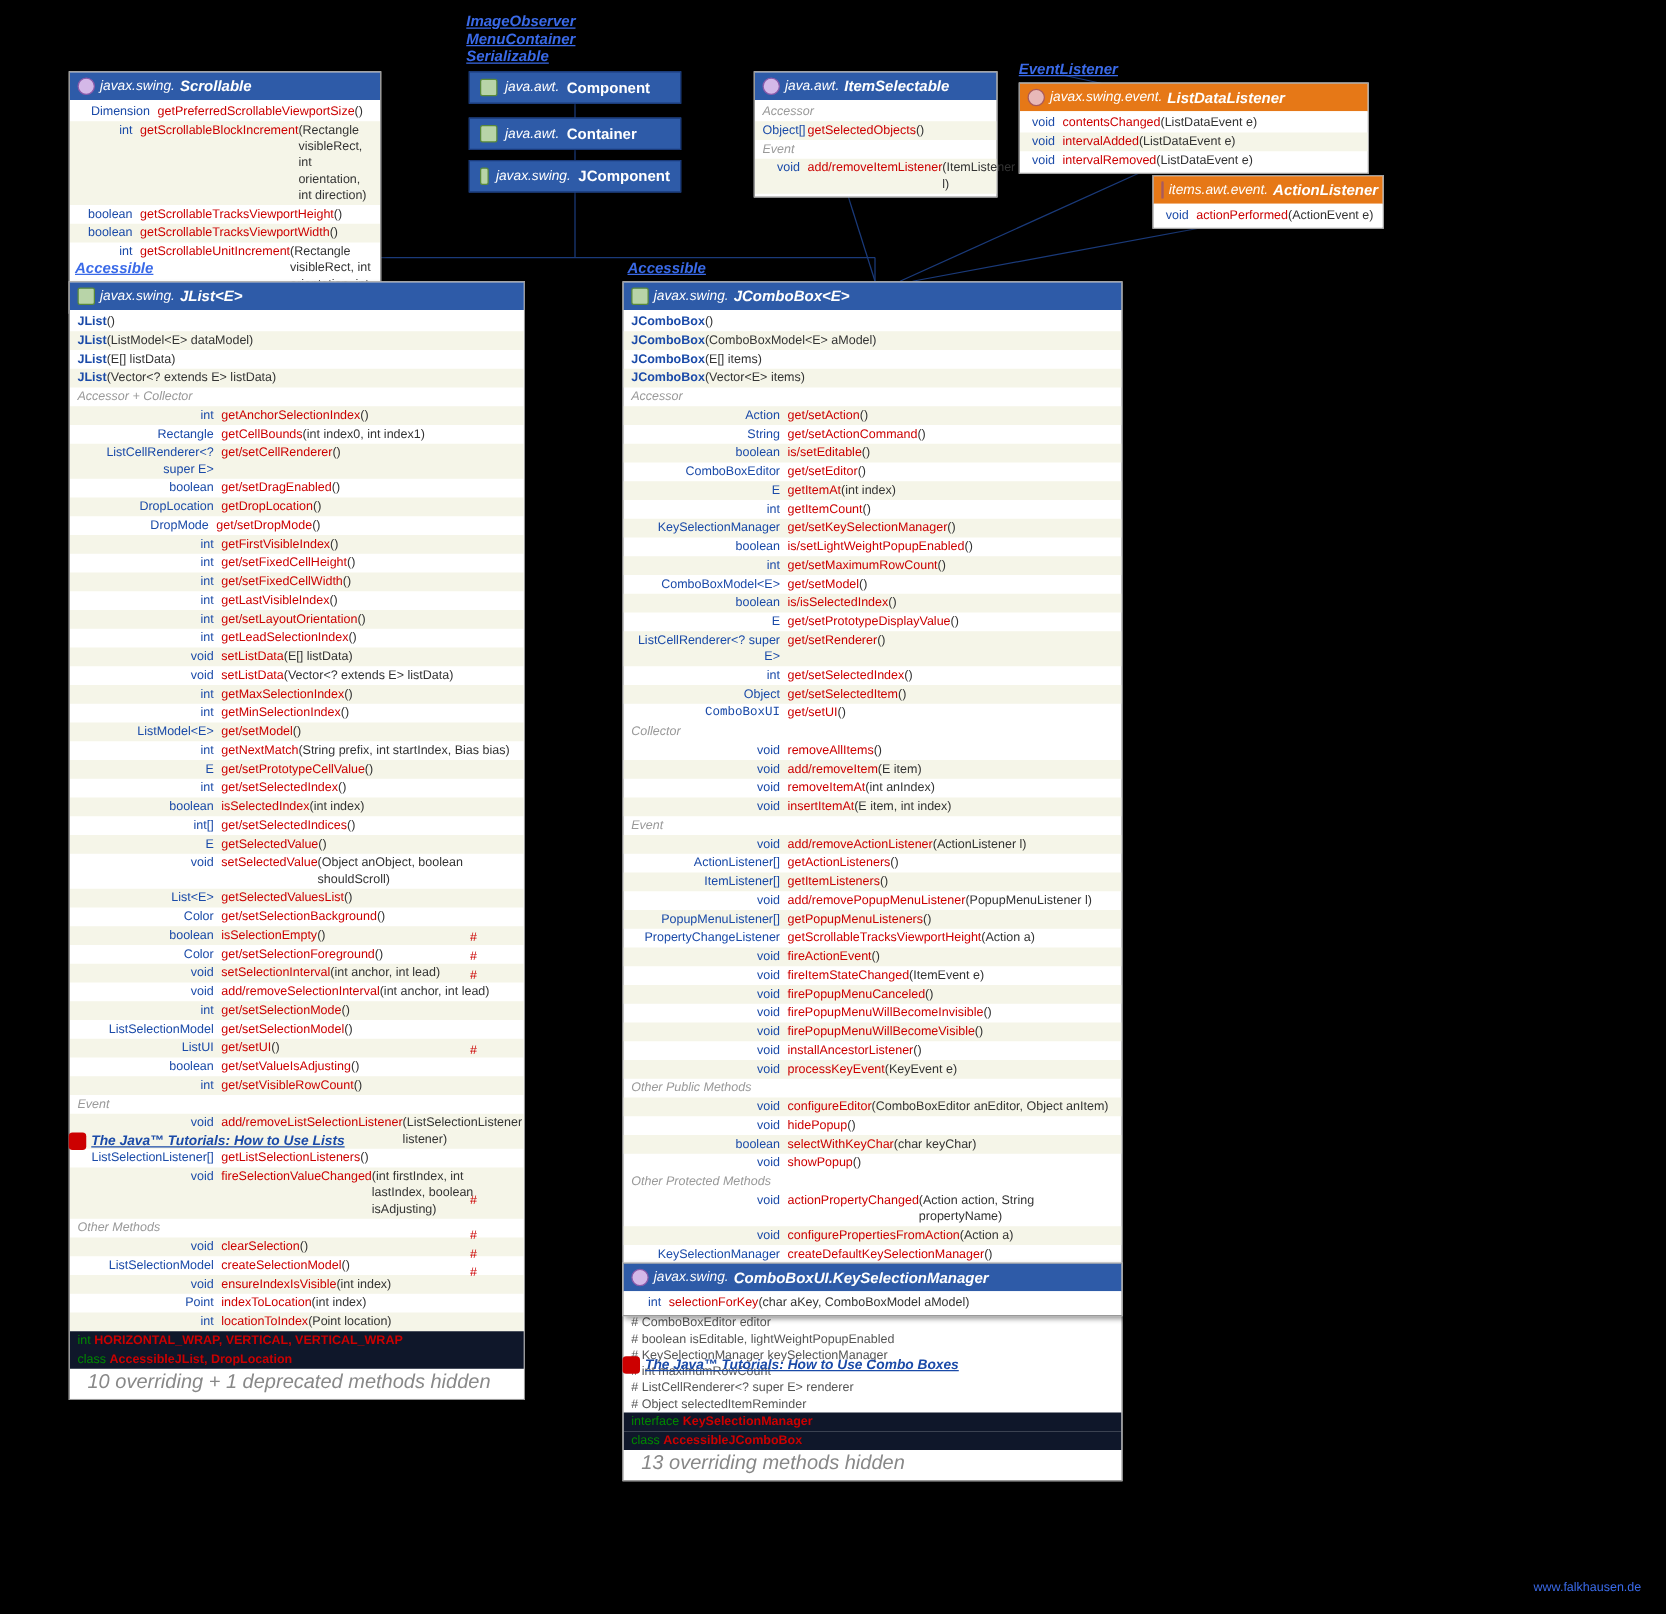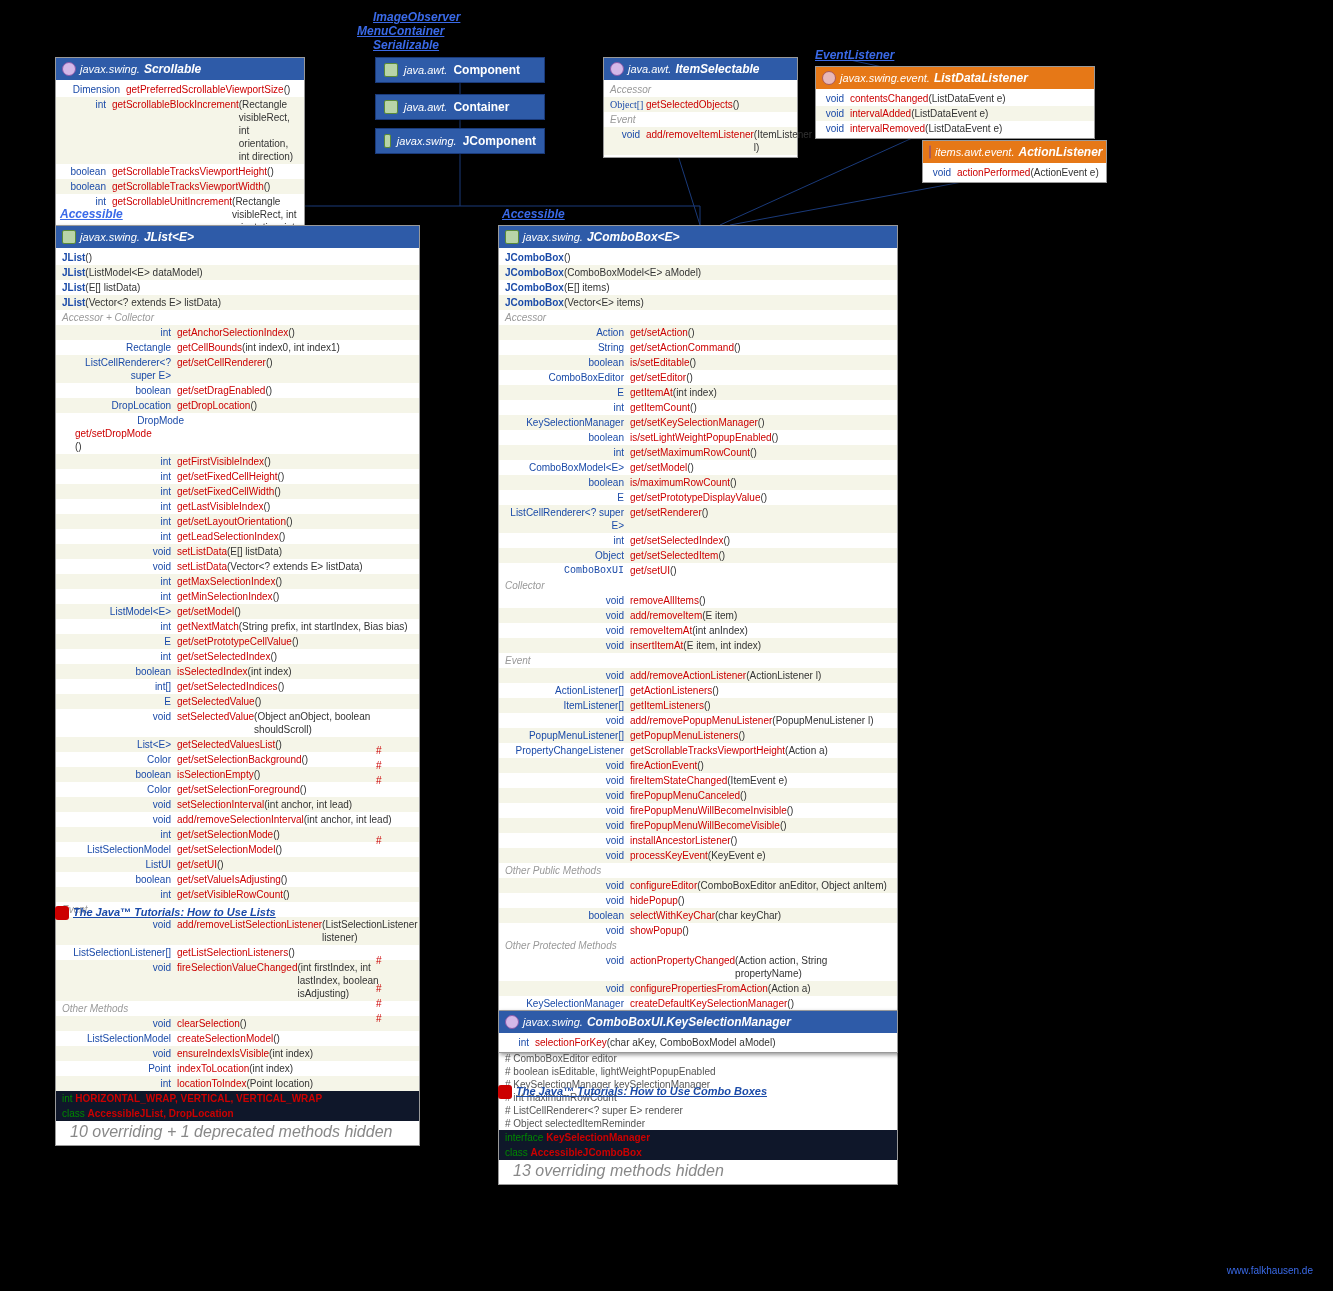--- a/index.html
+++ b/index.html
@@ -49,21 +49,21 @@
     <line x1="200" y1="160" x2="230" y2="225"></line>
     <line x1="670" y1="130" x2="700" y2="225"></line>
     <line x1="850" y1="60" x2="920" y2="75"></line>
     <line x1="930" y1="130" x2="720" y2="225"></line>
     <line x1="1000" y1="175" x2="730" y2="225"></line>
     <line x1="700" y1="980" x2="700" y2="1010"></line>
   </g>
 </svg>
 
 <div class="top-label" style="left:373px;top:10px">ImageObserver</div>
-<div class="top-label" style="left:357px;top:24px">MenuContainer</div>
+<div class="top-label" style="left:373px;top:24px">MenuContainer</div>
 <div class="top-label" style="left:373px;top:38px">Serializable</div>
 <div class="top-label" style="left:815px;top:48px">EventListener</div>
 
 <div class="hier-box" style="left:375px;top:57px;width:170px">
     <span class="icon-c"></span>
     <span class="pkg">java.awt.</span>
     <span class="cls">Component</span>
   </div>
 <div class="hier-box" style="left:375px;top:94px;width:170px">
     <span class="icon-c"></span>
@@ -113,21 +113,21 @@
 
 <div class="box" style="left:603px;top:57px;width:195px">
   <div class="box-title">
       <span class="icon-i"></span>
       <span class="pkg">java.awt.</span>
       <span class="cls">ItemSelectable</span>
     </div>
   <div class="box-body" id="itemsel-rows">
       <div class="sect">Accessor</div>
       <div class="row">
-        <span class="ret" style="width: 36px; font-family: Liberation Serif, serif;">Object[]</span>
+        <span class="ret" style="width: 36px;">Object[]</span>
         <span class="method">getSelectedObjects</span>
         <span class="params"> ()</span>
       </div>
       <div class="sect">Event</div>
       <div class="row">
         <span class="ret" style="width: 36px;">void</span>
         <span class="method">add/removeItemListener</span>
         <span class="params"> (ItemListener l)</span>
       </div>
     </div>
@@ -218,21 +218,21 @@
       <div class="row">
         <span class="ret" style="width: 115px;">boolean</span>
         <span class="method">get/setDragEnabled</span>
         <span class="params"> ()</span>
       </div>
       <div class="row" style="position: relative; padding-left: 6px;">
         <span class="ret" style="width: 115px;">DropLocation</span>
         <span class="method">getDropLocation</span>
         <span class="params"> ()</span>
       </div>
-      <div class="row" style="position: relative; padding-left: 19px; flex-direction: column;">
+      <div class="row" style="position: relative; padding-left: 2px;">
         <span class="ret" style="width: 115px;">DropMode</span>
         <span class="method">get/setDropMode</span>
         <span class="params"> ()</span>
       </div>
       <div class="row">
         <span class="ret" style="width: 115px;">int</span>
         <span class="method">getFirstVisibleIndex</span>
         <span class="params"> ()</span>
       </div>
       <div class="row">
@@ -492,21 +492,21 @@
         <span class="method">get/setMaximumRowCount</span>
         <span class="params"> ()</span>
       </div>
       <div class="row">
         <span class="ret" style="width: 125px;">ComboBoxModel&lt;E&gt;</span>
         <span class="method">get/setModel</span>
         <span class="params"> ()</span>
       </div>
       <div class="row">
         <span class="ret" style="width: 125px;">boolean</span>
-        <span class="method">is/maximumRowCount</span>
+        <span class="method">is/isSelectedIndex</span>
         <span class="params"> ()</span>
       </div>
       <div class="row">
         <span class="ret" style="width: 125px;">E</span>
         <span class="method">get/setPrototypeDisplayValue</span>
         <span class="params"> ()</span>
       </div>
       <div class="row">
         <span class="ret" style="width: 125px;">ListCellRenderer&lt;? super E&gt;</span>
         <span class="method">get/setRenderer</span>

